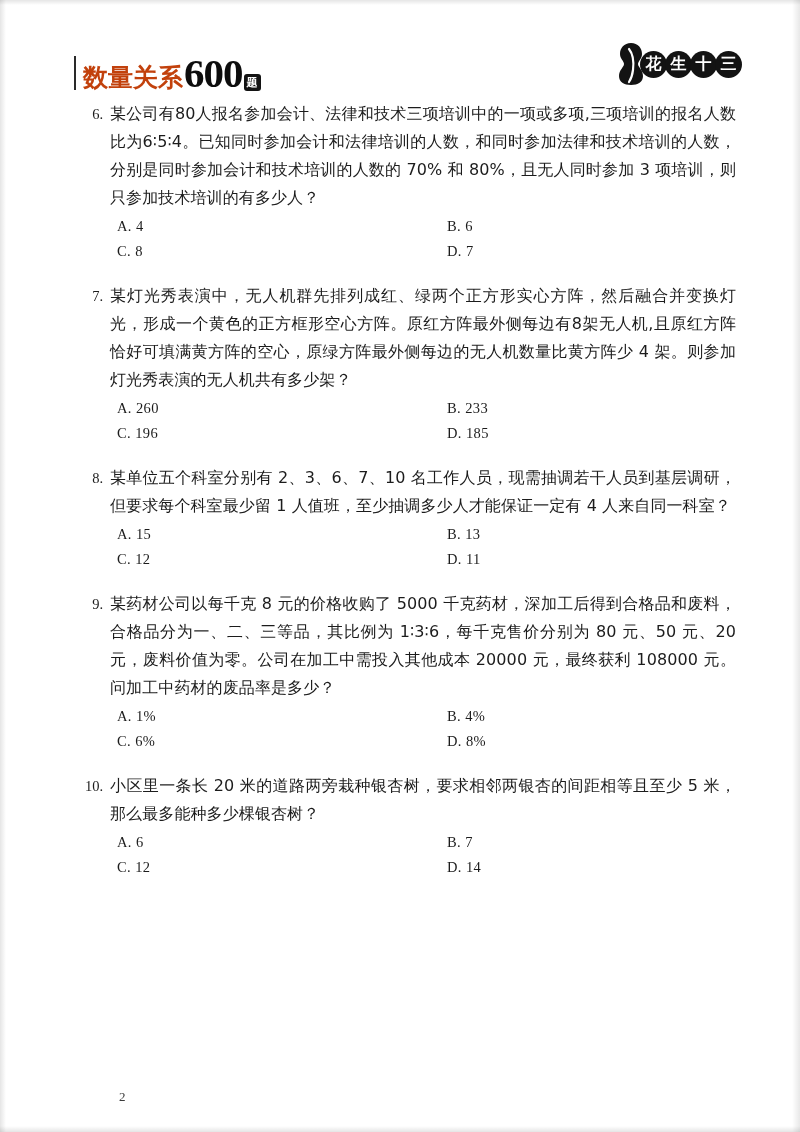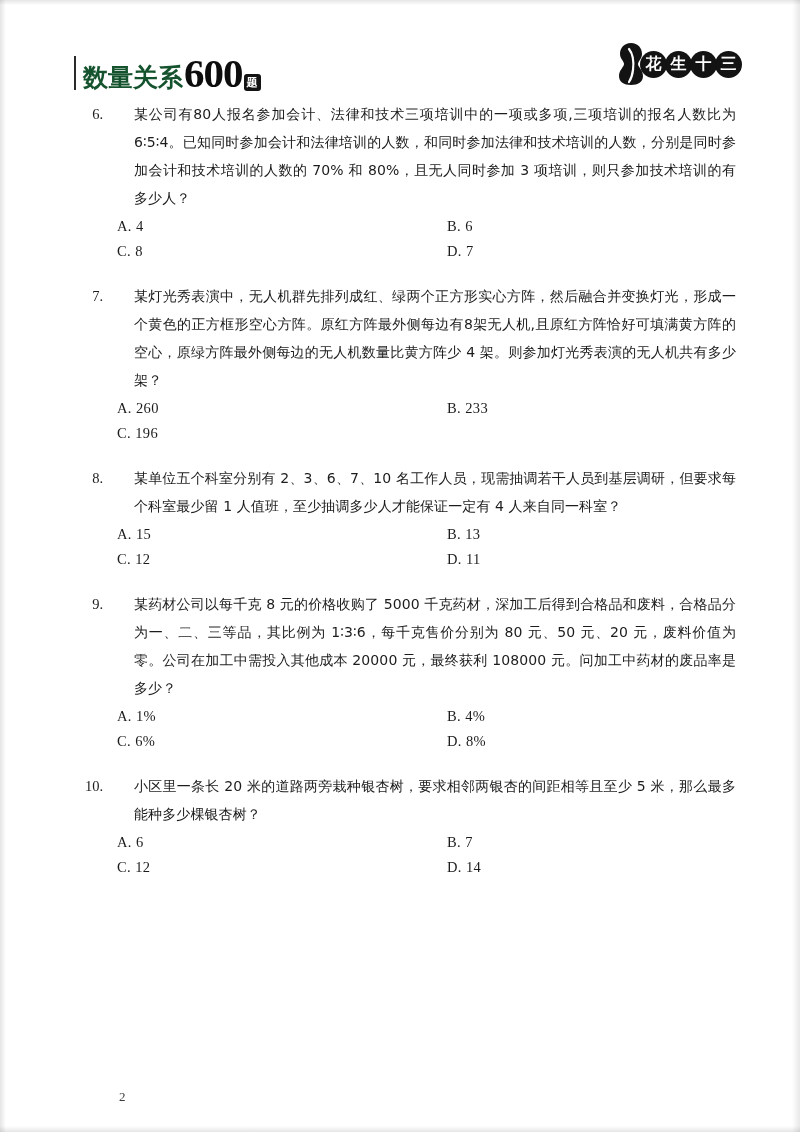--- a/index.html
+++ b/index.html
@@ -71,21 +71,21 @@
     margin-right: 7px;
     margin-bottom: 4px;
   }
   .title-cn {
     font-family: "DejaVu Sans", "Liberation Sans", sans-serif;
     font-weight: 700;
     font-size: 25px;
     letter-spacing: 0px;
     line-height: 1;
     margin-bottom: 4px;
-    color: #14532d;
+    color: #c2410c;
   }
   .title-num {
     font-family: "Liberation Serif", "DejaVu Serif", serif;
     font-weight: 700;
     font-size: 41px;
     line-height: 1;
     margin-left: 1px;
     margin-bottom: 0px;
     color: #0d0d0d;
     letter-spacing: -1px;
@@ -162,28 +162,27 @@
     line-height: 28px;
     width: 26px;
     flex: none;
     text-align: right;
     padding-right: 7px;
     box-sizing: border-box;
     color: #1c1c1c;
   }
   .q-text {
     font-family: "DejaVu Sans", "Liberation Sans", sans-serif;
-    font-size: 14px;
+    font-size: 16px;
     line-height: 28px;
     color: #1c1c1c;
     text-align: justify;
     text-justify: inter-character;
     flex: 1;
     letter-spacing: 0.1px;
-    margin-left: 24px;
   }
   .options {
     margin-top: 2px;
     padding-left: 33px;
   }
   .opt-row {
     display: flex;
     line-height: 25px;
   }
   .opt {
@@ -261,20 +260,21 @@
         <div class="q-num">7.</div>
         <div class="q-text">某灯光秀表演中，无人机群先排列成红、绿两个正方形实心方阵，然后融合并变换灯光，形成一个黄色的正方框形空心方阵。原红方阵最外侧每边有8架无人机,且原红方阵恰好可填满黄方阵的空心，原绿方阵最外侧每边的无人机数量比黄方阵少 4 架。则参加灯光秀表演的无人机共有多少架？</div>
       </div>
       <div class="options">
         <div class="opt-row">
           <span class="opt opt-a"><span>A.</span>&nbsp;<span>260</span></span>
           <span class="opt opt-b"><span>B.</span>&nbsp;<span>233</span></span>
         </div>
         <div class="opt-row">
           <span class="opt opt-c"><span>C.</span>&nbsp;<span>196</span></span>
+          <span class="opt opt-d"><span>D.</span>&nbsp;<span>185</span></span>
         </div>
       </div>
     </div>
 
     <div class="question">
       <div class="q-body">
         <div class="q-num">8.</div>
         <div class="q-text">某单位五个科室分别有 2、3、6、7、10 名工作人员，现需抽调若干人员到基层调研，但要求每个科室最少留 1 人值班，至少抽调多少人才能保证一定有 4 人来自同一科室？</div>
       </div>
       <div class="options">

